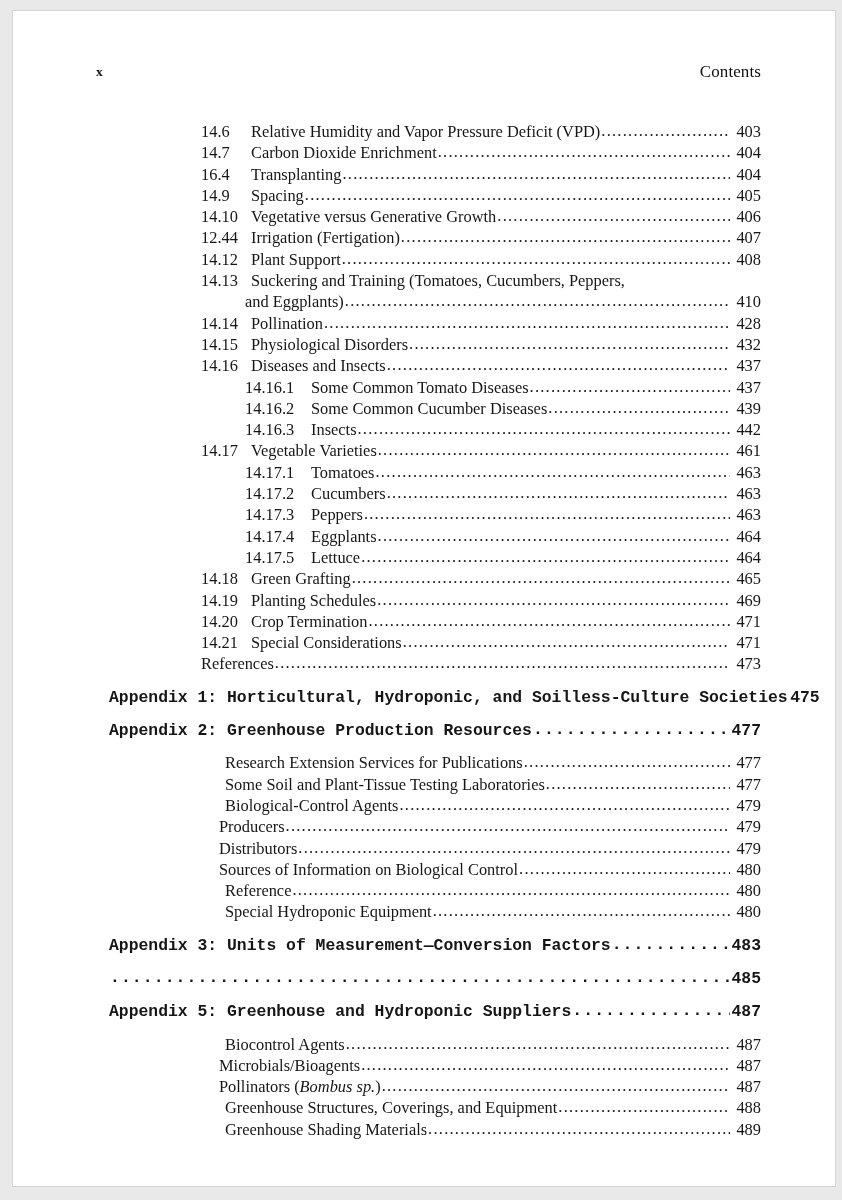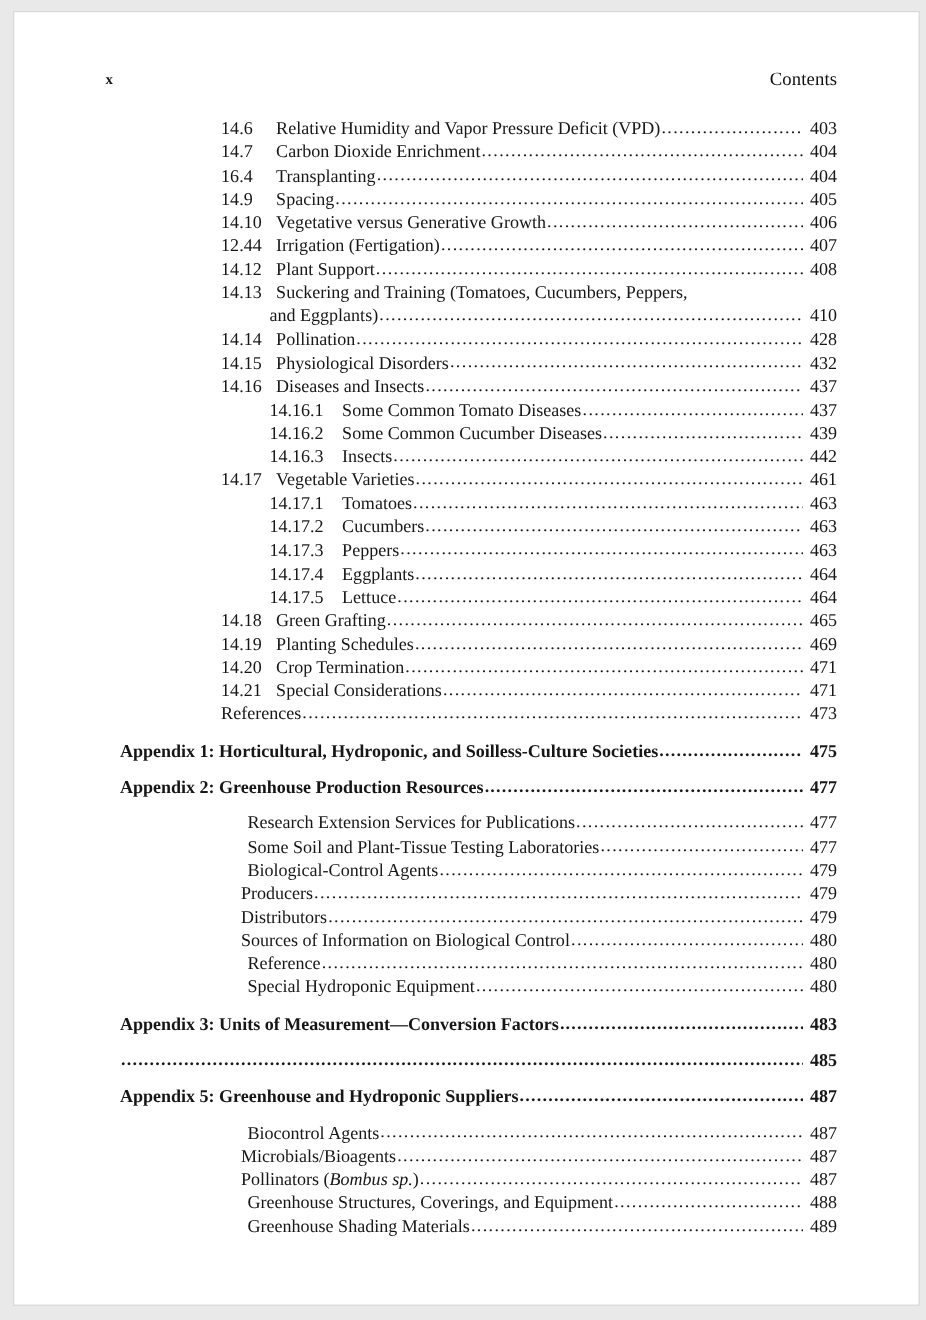--- a/index.html
+++ b/index.html
@@ -48,21 +48,21 @@
     top: -2px;
     font-size: 17px;
     color: #111;
     letter-spacing: 0.1px;
   }
 
   
   .toc {
     position: absolute;
     left: 0;
-    top: 95px;
+    top: 110px;
     width: 822px;
   }
 
   .toc-row {
     position: relative;
     display: flex;
     align-items: baseline;
     font-size: 16.4px;
     line-height: 21.3px;
     color: #161616;
@@ -107,21 +107,21 @@
   .lvl-3 .num  { width: 66px; }
   .lvl-ref { padding-left: 188px; }
   .lvl-app { padding-left: 96px; font-weight: bold; }
   .lvl-appsub { padding-left: 188px; margin-left: 24px; }
   .lvl-appsub2 { padding-left: 206px; }
   .cont-line { padding-left: 232px; }
 
   .toc-row.lvl-app .leader::after { font-weight: bold; letter-spacing: 1.1px; }
   .toc-row.lvl-app .pg { font-weight: bold; }
 
-  .gap-before { margin-top: 12px; }
+  .gap-before { margin-top: 12px; font-family: Liberation Mono, monospace; }
   .gap-after  { margin-bottom: 11px; }
   em.sci { font-style: italic; }
 </style>
 </head>
 <body>
 
 <div class="page-sheet">
 
   <div class="running-head">
     <span class="folio">x</span>

